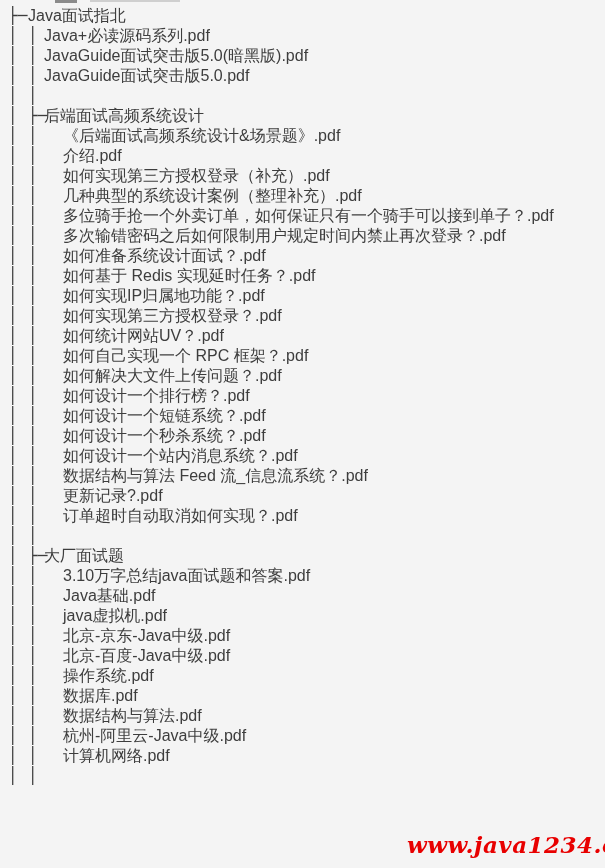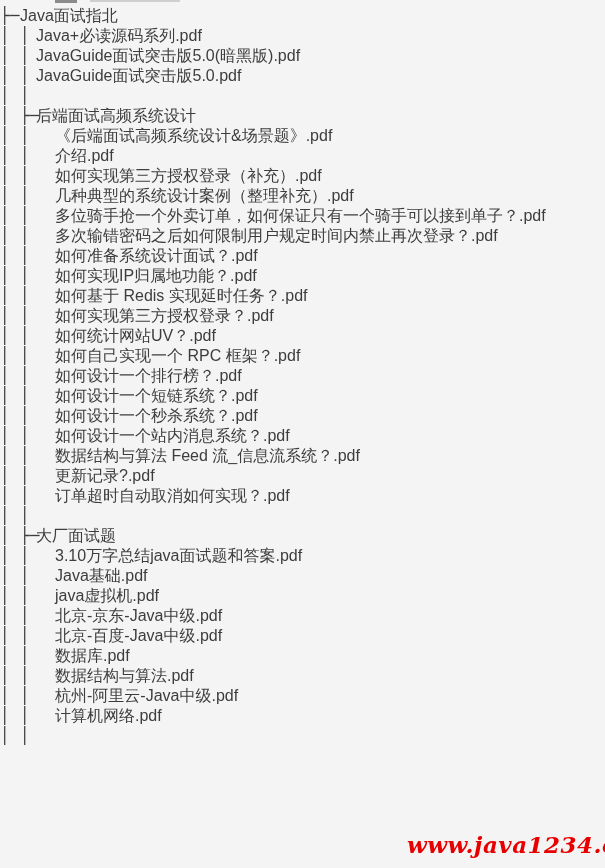--- a/index.html
+++ b/index.html
@@ -8,21 +8,21 @@
     height: 868px;
     background: #f4f4f4;
     overflow: hidden;
     position: relative;
     font-family: "Liberation Sans", "DejaVu Sans", sans-serif;
     color: #3d3d3d;
   }
   .tree {
     position: absolute;
     top: 6px;
-    left: 0;
+    left: 8px;
     width: 590px;
   }
   .line {
     height: 20px;
     line-height: 20px;
     font-size: 16px;
     white-space: nowrap;
   }
   .cell {
     display: inline-block;
@@ -62,39 +62,41 @@
     <div class="line"><span class="cell c20">│</span><span class="cell c16">│</span><span class="label">JavaGuide面试突击版5.0.pdf</span></div>
     <div class="line"><span class="cell c20">│</span><span class="cell c16">│</span></div>
     <div class="line"><span class="cell c20">│</span><span class="cell c16">├─</span><span class="label">后端面试高频系统设计</span></div>
     <div class="line"><span class="cell c20">│</span><span class="cell c16">│</span><span class="cell c19"></span><span class="label">《后端面试高频系统设计&amp;场景题》.pdf</span></div>
     <div class="line"><span class="cell c20">│</span><span class="cell c16">│</span><span class="cell c19"></span><span class="label">介绍.pdf</span></div>
     <div class="line"><span class="cell c20">│</span><span class="cell c16">│</span><span class="cell c19"></span><span class="label">如何实现第三方授权登录（补充）.pdf</span></div>
     <div class="line"><span class="cell c20">│</span><span class="cell c16">│</span><span class="cell c19"></span><span class="label">几种典型的系统设计案例（整理补充）.pdf</span></div>
     <div class="line"><span class="cell c20">│</span><span class="cell c16">│</span><span class="cell c19"></span><span class="label">多位骑手抢一个外卖订单，如何保证只有一个骑手可以接到单子？.pdf</span></div>
     <div class="line"><span class="cell c20">│</span><span class="cell c16">│</span><span class="cell c19"></span><span class="label">多次输错密码之后如何限制用户规定时间内禁止再次登录？.pdf</span></div>
     <div class="line"><span class="cell c20">│</span><span class="cell c16">│</span><span class="cell c19"></span><span class="label">如何准备系统设计面试？.pdf</span></div>
+    <div class="line"><span class="cell c20">│</span><span class="cell c16">│</span><span class="cell c19"></span><span class="label">如何基于 Redis 实现延时任务？.pdf</span></div>
     <div class="line"><span class="cell c20">│</span><span class="cell c16">│</span><span class="cell c19"></span><span class="label">如何实现IP归属地功能？.pdf</span></div>
-    <div class="line"><span class="cell c20">│</span><span class="cell c16">│</span><span class="cell c19"></span><span class="label">如何基于 Redis 实现延时任务？.pdf</span></div>
     <div class="line"><span class="cell c20">│</span><span class="cell c16">│</span><span class="cell c19"></span><span class="label">如何实现第三方授权登录？.pdf</span></div>
     <div class="line"><span class="cell c20">│</span><span class="cell c16">│</span><span class="cell c19"></span><span class="label">如何统计网站UV？.pdf</span></div>
     <div class="line"><span class="cell c20">│</span><span class="cell c16">│</span><span class="cell c19"></span><span class="label">如何自己实现一个 RPC 框架？.pdf</span></div>
+    <div class="line"><span class="cell c20">│</span><span class="cell c16">│</span><span class="cell c19"></span><span class="label">如何解决大文件上传问题？.pdf</span></div>
     <div class="line"><span class="cell c20">│</span><span class="cell c16">│</span><span class="cell c19"></span><span class="label">如何设计一个排行榜？.pdf</span></div>
     <div class="line"><span class="cell c20">│</span><span class="cell c16">│</span><span class="cell c19"></span><span class="label">如何设计一个短链系统？.pdf</span></div>
     <div class="line"><span class="cell c20">│</span><span class="cell c16">│</span><span class="cell c19"></span><span class="label">如何设计一个秒杀系统？.pdf</span></div>
     <div class="line"><span class="cell c20">│</span><span class="cell c16">│</span><span class="cell c19"></span><span class="label">如何设计一个站内消息系统？.pdf</span></div>
     <div class="line"><span class="cell c20">│</span><span class="cell c16">│</span><span class="cell c19"></span><span class="label">数据结构与算法 Feed 流_信息流系统？.pdf</span></div>
     <div class="line"><span class="cell c20">│</span><span class="cell c16">│</span><span class="cell c19"></span><span class="label">更新记录?.pdf</span></div>
     <div class="line"><span class="cell c20">│</span><span class="cell c16">│</span><span class="cell c19"></span><span class="label">订单超时自动取消如何实现？.pdf</span></div>
     <div class="line"><span class="cell c20">│</span><span class="cell c16">│</span></div>
     <div class="line"><span class="cell c20">│</span><span class="cell c16">├─</span><span class="label">大厂面试题</span></div>
     <div class="line"><span class="cell c20">│</span><span class="cell c16">│</span><span class="cell c19"></span><span class="label">3.10万字总结java面试题和答案.pdf</span></div>
     <div class="line"><span class="cell c20">│</span><span class="cell c16">│</span><span class="cell c19"></span><span class="label">Java基础.pdf</span></div>
     <div class="line"><span class="cell c20">│</span><span class="cell c16">│</span><span class="cell c19"></span><span class="label">java虚拟机.pdf</span></div>
     <div class="line"><span class="cell c20">│</span><span class="cell c16">│</span><span class="cell c19"></span><span class="label">北京-京东-Java中级.pdf</span></div>
     <div class="line"><span class="cell c20">│</span><span class="cell c16">│</span><span class="cell c19"></span><span class="label">北京-百度-Java中级.pdf</span></div>
+    <div class="line"><span class="cell c20">│</span><span class="cell c16">│</span><span class="cell c19"></span><span class="label">操作系统.pdf</span></div>
     <div class="line"><span class="cell c20">│</span><span class="cell c16">│</span><span class="cell c19"></span><span class="label">数据库.pdf</span></div>
     <div class="line"><span class="cell c20">│</span><span class="cell c16">│</span><span class="cell c19"></span><span class="label">数据结构与算法.pdf</span></div>
     <div class="line"><span class="cell c20">│</span><span class="cell c16">│</span><span class="cell c19"></span><span class="label">杭州-阿里云-Java中级.pdf</span></div>
     <div class="line"><span class="cell c20">│</span><span class="cell c16">│</span><span class="cell c19"></span><span class="label">计算机网络.pdf</span></div>
     <div class="line"><span class="cell c20">│</span><span class="cell c16">│</span></div>
   </div>
 
 <div class="watermark">www.java1234.com</div>
 
 <div class="artifact" style="left:55px; top:0; width:22px; height:3px;"></div>

